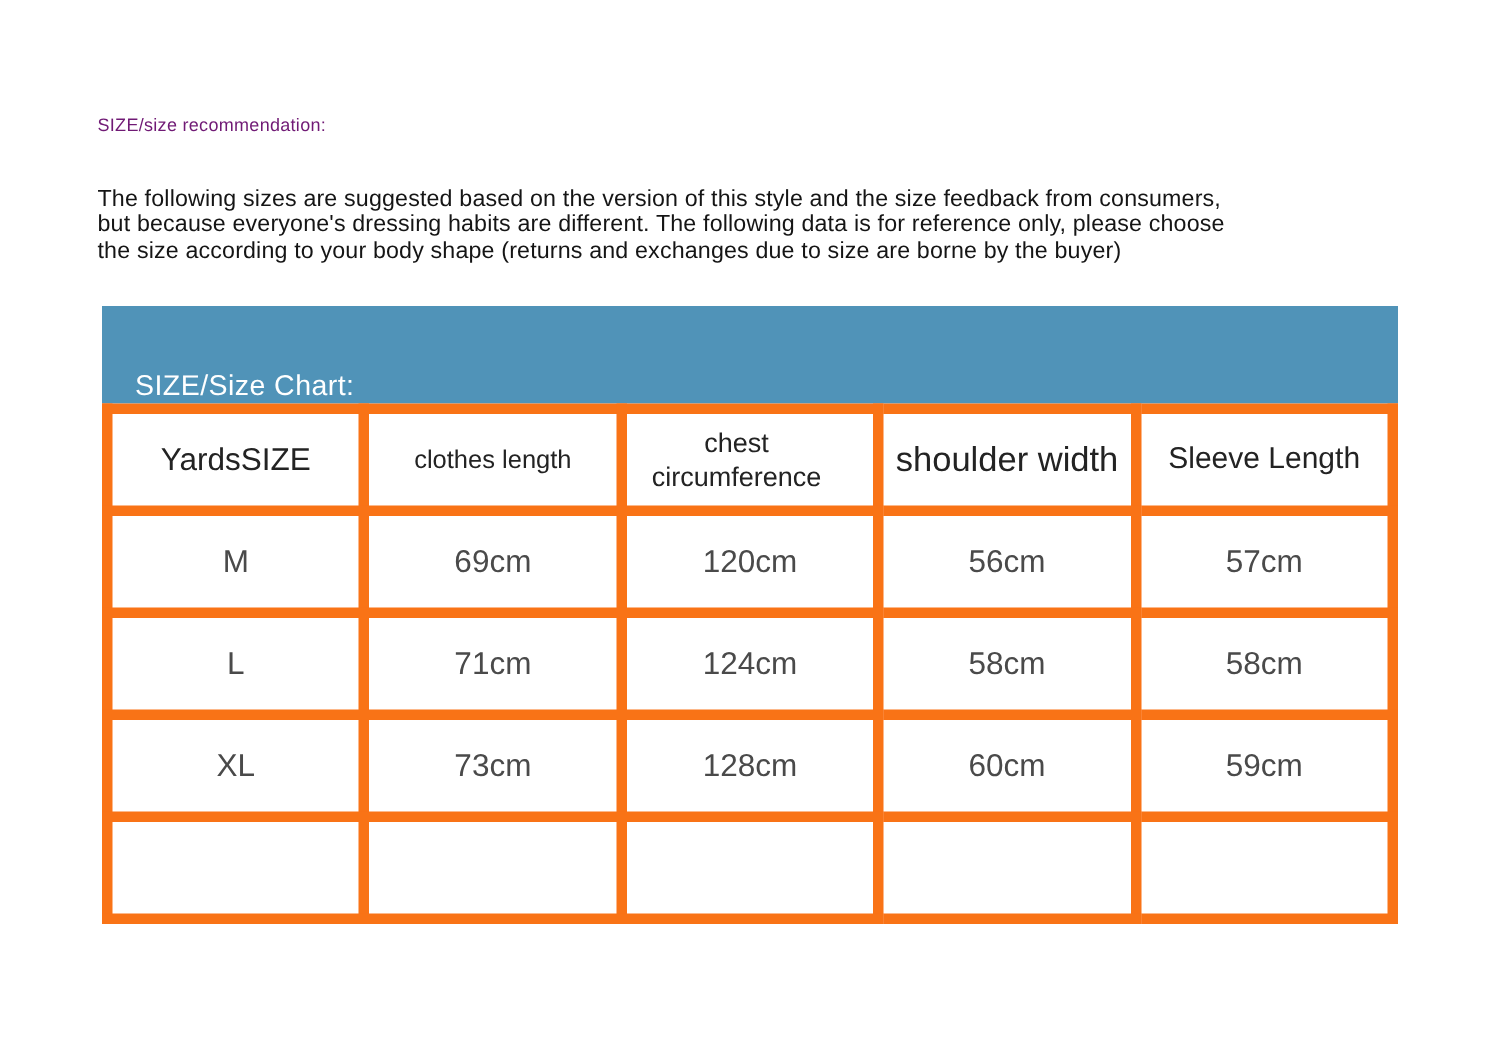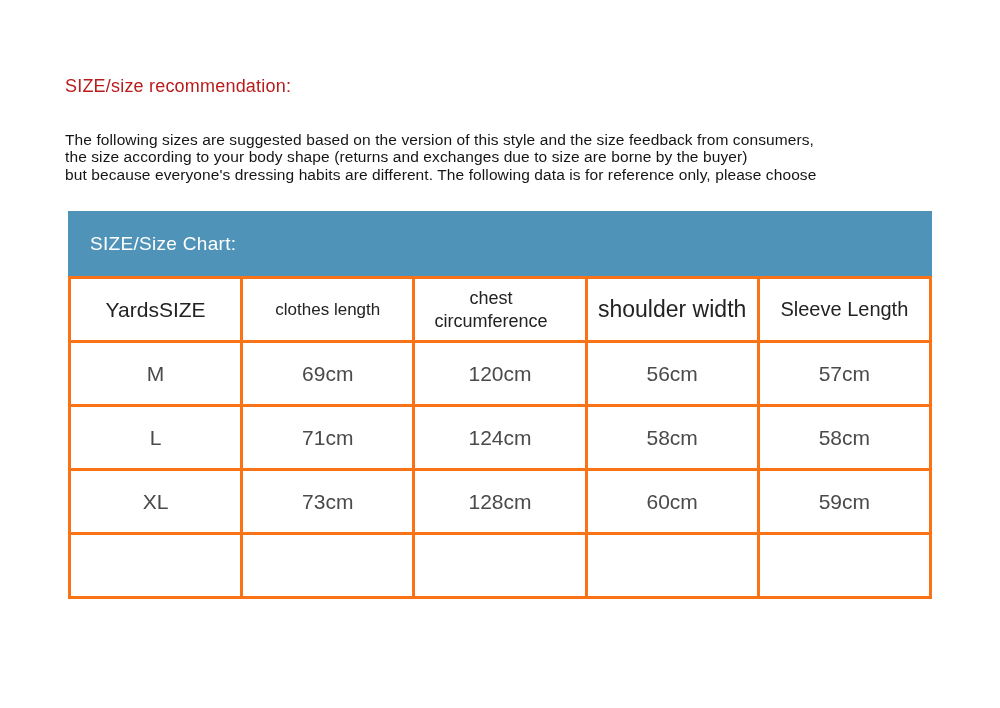--- a/index.html
+++ b/index.html
@@ -9,56 +9,56 @@
   }
   body {
     width: 1000px;
     height: 708px;
     font-family: "Liberation Sans", sans-serif;
     color: #161616;
     overflow: hidden;
   }
   .heading {
     margin: 76px 65px 0 65px;
-    font-size: 18px;
+    font-size: 12px;
     font-weight: 400;
-    color: #b91c1c;
+    color: #701a75;
     letter-spacing: 0.2px;
   }
   .para {
     margin: 34px 65px 12px 65px;
     font-size: 15.5px;
     line-height: 17.4px;
     color: #151515;
     letter-spacing: 0.1px;
   }
   .chart-section {
     margin: 28px 0 0 68px;
     width: 864px;
   }
   .title-bar {
     box-sizing: border-box;
     width: 864px;
     height: 65px;
     background: #5093b8;
     color: #ffffff;
     display: flex;
-    align-items: center;
+    align-items: flex-end;
     padding-left: 22px;
     font-size: 19px;
     letter-spacing: 0.3px;
   }
   table.size-table {
     width: 864px;
     border-collapse: collapse;
     table-layout: fixed;
   }
   .size-table th,
   .size-table td {
-    border: 3px solid #f97316;
+    border: 7px solid #f97316;
     height: 61px;
     text-align: center;
     padding: 0;
     vertical-align: middle;
     background: #ffffff;
   }
   .size-table thead th {
     font-weight: 400;
     color: #232323;
     line-height: 1.25;
@@ -83,22 +83,22 @@
 </style>
 </head>
 <body>
 
 <div class="page">
 
   <div class="heading">SIZE/size recommendation:</div>
 
   <div class="para">
     <div>The following sizes are suggested based on the version of this style and the size feedback from consumers,</div>
+    <div>but because everyone's dressing habits are different. The following data is for reference only, please choose</div>
     <div>the size according to your body shape (returns and exchanges due to size are borne by the buyer)</div>
-    <div>but because everyone's dressing habits are different. The following data is for reference only, please choose</div>
   </div>
 
   <div class="chart-section">
     <div class="title-bar">
       <span>SIZE/Size Chart:</span>
     </div>
 
     <table class="size-table">
       <thead>
         <tr id="header-row">

